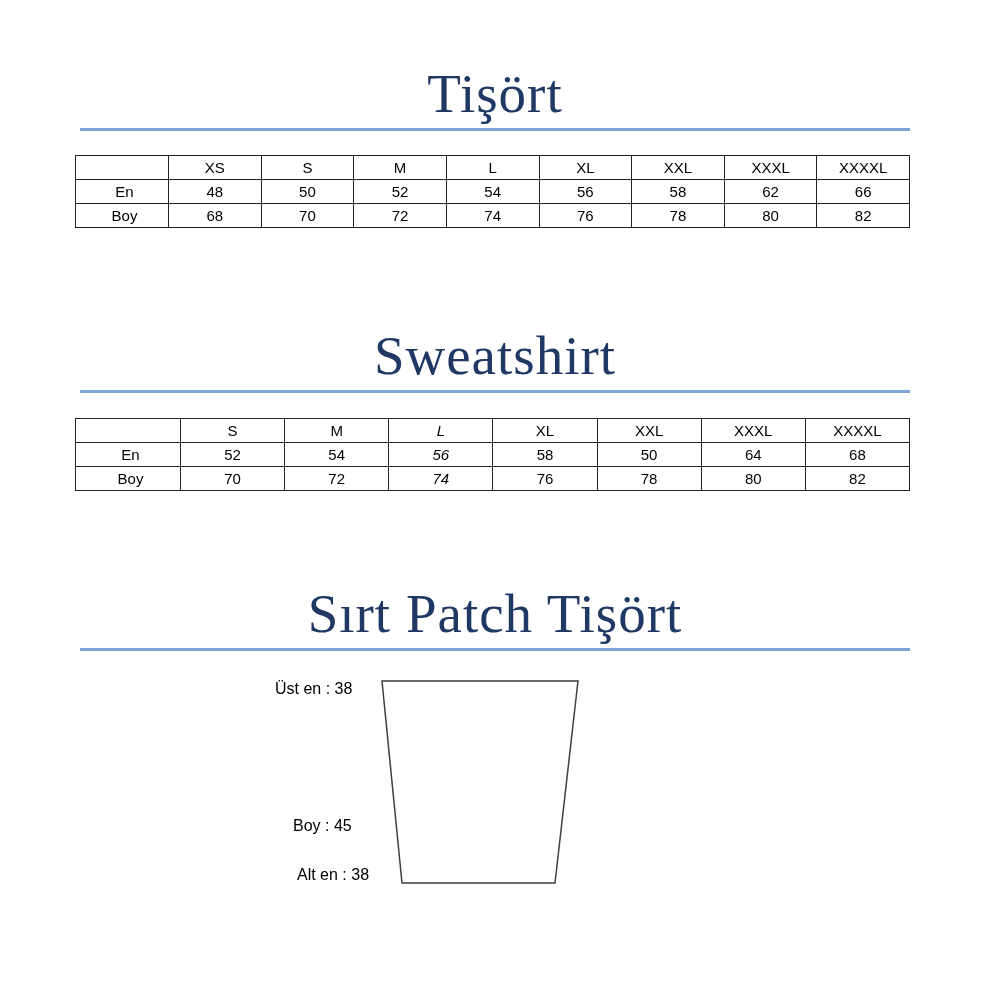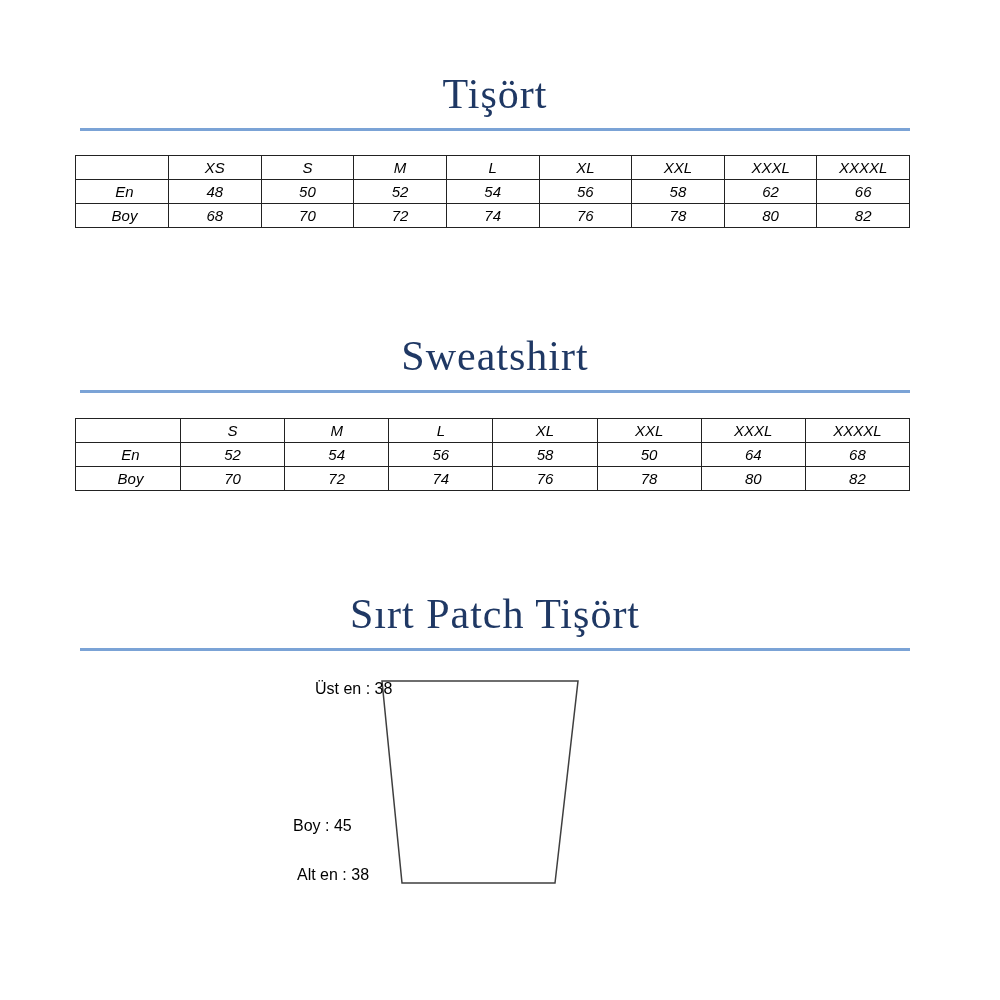--- a/index.html
+++ b/index.html
@@ -21,21 +21,21 @@
     position: relative;
     width: 1000px; height: 1000px;
     background: #ffffff;
     overflow: hidden;
   }
   .title-wrap {
     position: absolute;
     left: 80px; width: 830px;
     text-align: center;
     font-family: "Liberation Serif", serif;
-    font-size: 42px;
+    font-size: 55px;
     line-height: 48px;
     letter-spacing: 1px;
     color: var(--title-color);
     border-bottom: 3px solid var(--divider-color);
     padding-bottom: 10px;
   }
   #title-0 { top: 70px; }
   #title-1 { top: 332px; }
   #title-2 { top: 590px; }
 
@@ -50,21 +50,20 @@
   #table-0 { top: 155px; }
   #table-1 { top: 418px; }
   .size-table th, .size-table td {
     border: 1.5px solid var(--border-color);
     height: 24px;
     padding: 0;
     text-align: center;
     font-weight: normal;
     white-space: nowrap;
     overflow: hidden;
-    font-style: italic;
   }
   .size-table .row-label {
     text-align: center;
     padding-left: 5px;
   }
   #table-0 th.corner { width: 93px; }
   #table-1 th.corner { width: 105px; }
   .italic { font-style: italic; }
 
   .diagram {
@@ -73,21 +72,21 @@
     width: 420px; height: 240px;
   }
   .diagram svg { position: absolute; left: 0; top: 0; }
   .diagram-label {
     position: absolute;
     font-size: 16px;
     line-height: 18px;
     white-space: nowrap;
     color: var(--text-color);
   }
-  #dlabel-0 { left: 45px; top: 20px; margin-left: 40px; }
+  #dlabel-0 { left: 45px; top: 20px; }
   #dlabel-1 { left: 63px; top: 112px; margin-top: 45px; }
   #dlabel-2 { left: 67px; top: 206px; }
 </style>
 </head>
 <body>
 
 <div class="page">
 
   <div class="title-wrap" id="title-0">
     <span>Tişört</span>

